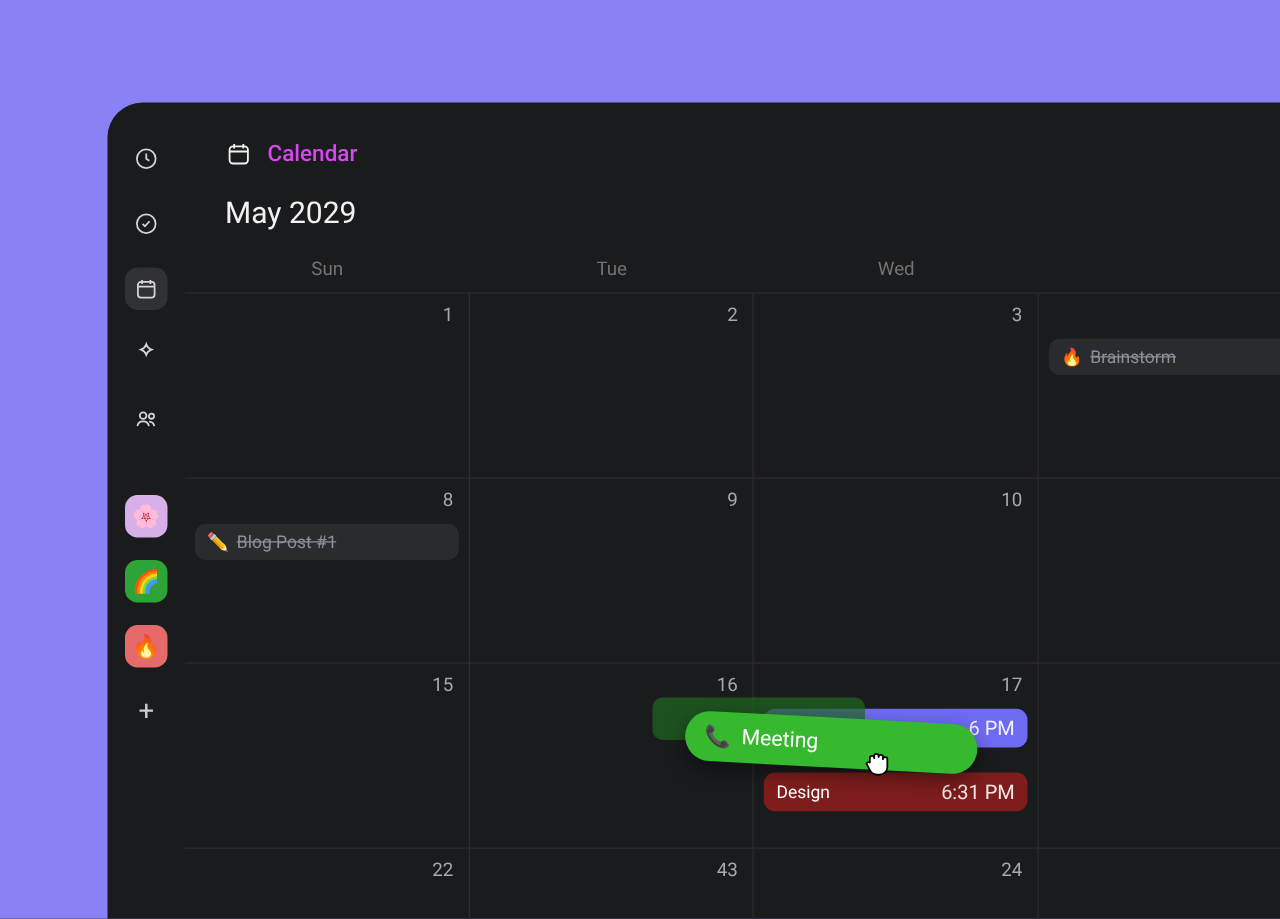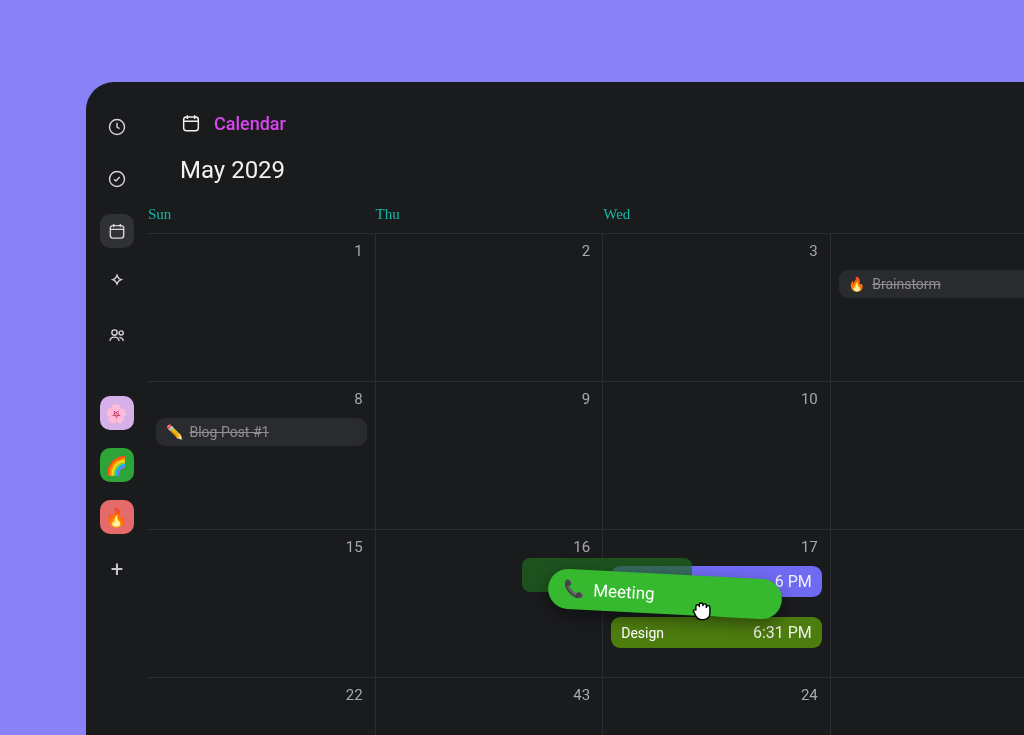--- a/index.html
+++ b/index.html
@@ -67,21 +67,21 @@
   .page-title { color: #d946ef; font-size: 18px; font-weight: 500; }
   .month-row { font-size: 24px; color: #f1f1f1; margin-bottom: 22px; }
   .month-row .bold { font-weight: 400; }
 
   .grid { flex: 1; display: flex; flex-direction: column; position: relative; }
   .day-row {
     display: grid;
     grid-template-columns: repeat(5, 1fr);
     padding: 0 0 10px 0;
   }
-  .day-head { color: #14b8a6; font-size: 15px; font-family: Liberation Serif, serif; }
+  .day-head { text-align: center; color: #737373; font-size: 15px; }
 
   .weeks { flex:1; display:flex; flex-direction:column; border-top:1px solid #2c2d31; }
   .week { display:grid; grid-template-columns: repeat(5,1fr); height:148px; }
   .cell { border-right:1px solid #2c2d31; border-bottom:1px solid #2c2d31; position:relative; padding:8px; }
   .cell:last-child { border-right:none; }
   .daynum { position:absolute; top:8px; right:12px; color:#a6a8ad; font-size:15px; }
 
   .event {
     margin-top: 28px;
     border-radius: 9px;
@@ -98,21 +98,21 @@
   .event .lbl { display:flex; align-items:center; gap:6px; overflow:hidden; white-space:nowrap; text-overflow:ellipsis; }
   .event .time { font-size: 16px; opacity: 0.9; }
 
   .event.dim {
     background: #2a2b2e;
     color: #8e8f94;
   }
   .event.dim .lbl span.strike { text-decoration: line-through; }
 
   .event.purple { background: #6f6af2; }
-  .event.coral { background: #4d7c0f; margin-top: 20px; }
+  .event.coral { background: #7f1d1d; margin-top: 20px; }
 
   .ghost-green {
     position:absolute;
     background: #1f6a1f;
     opacity: 0.7;
     border-radius: 8px;
     height: 34px;
     top: 352px;
     left: 374px;
     width: 170px;
@@ -203,21 +203,21 @@
       </div>
       <div class="month-row">
         <span class="bold">May</span> <span>2029</span>
       </div>
     </div>
 
     <div class="grid">
 
       <div class="day-row">
         <div class="day-head">Sun</div>
-        <div class="day-head">Thu</div>
+        <div class="day-head">Tue</div>
         <div class="day-head">Wed</div>
 
       </div>
 
       <div class="weeks">
 
         <div class="week">
           <div class="cell">
               <span class="daynum">1</span>
             </div>

